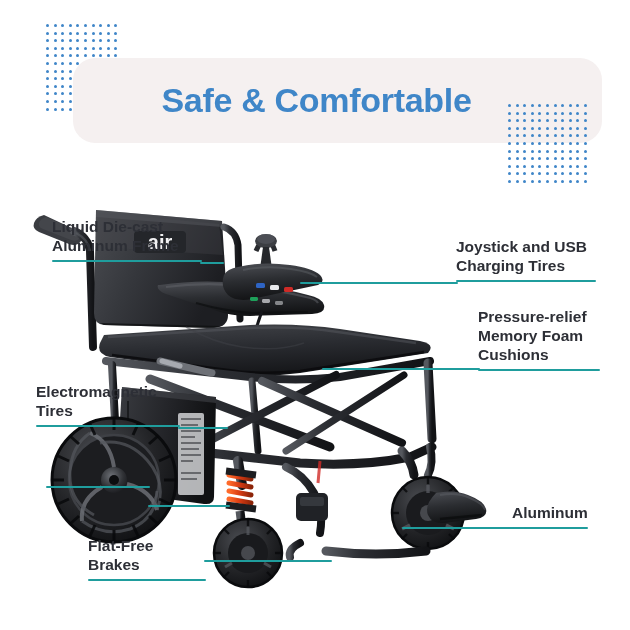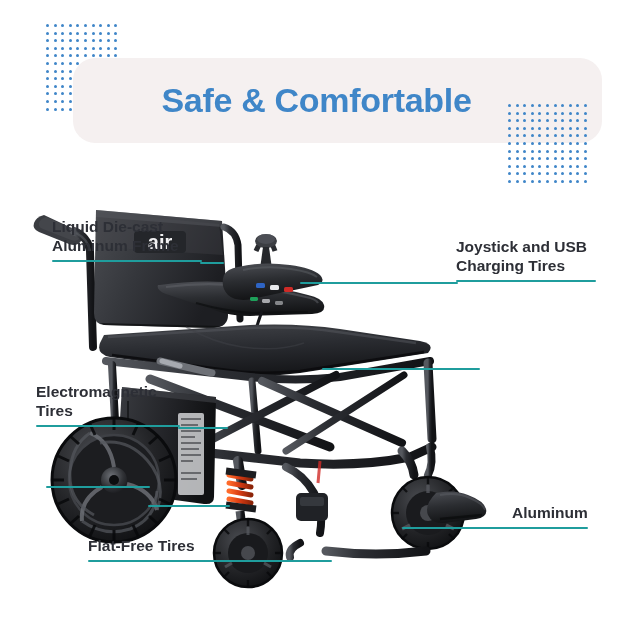--- a/index.html
+++ b/index.html
@@ -570,32 +570,38 @@
     <div class="cline"></div>
   </div>
   <div class="leader" style="left:178px;top:427px;width:50px;"></div>
 
   <div class="callout left" id="co-antitip" style="left:46px;top:482px;width:104px;">
     <div class="cline"></div>
   </div>
   <div class="leader" style="left:148px;top:505px;width:82px;"></div>
 
   <div class="callout left" id="co-tires" style="left:88px;top:537px;width:118px;">
-    <div class="ctext">Flat-Free Tires</div>
+    <div class="ctext">Flat-Free Brakes</div>
     <div class="cline"></div>
   </div>
   <div class="leader" style="left:204px;top:560px;width:128px;"></div>
 
   <div class="callout right" id="co-joystick" style="left:456px;top:238px;width:140px;">
     <div class="ctext">Joystick and USB
 Charging Tires</div>
     <div class="cline"></div>
   </div>
   <div class="leader" style="left:300px;top:282px;width:158px;"></div>
 
+  <div class="callout right" id="co-cushions" style="left:478px;top:308px;width:122px;">
+    <div class="ctext">Pressure-relief
+Memory Foam
+Cushions</div>
+    <div class="cline"></div>
+  </div>
   <div class="leader" style="left:322px;top:368px;width:158px;"></div>
 
   <div class="callout right" id="co-footrest" style="left:512px;top:504px;width:76px;">
     <div class="ctext">Aluminum</div>
     <div class="cline"></div>
   </div>
   <div class="leader" style="left:402px;top:527px;width:112px;"></div>
 
 </div>
 

